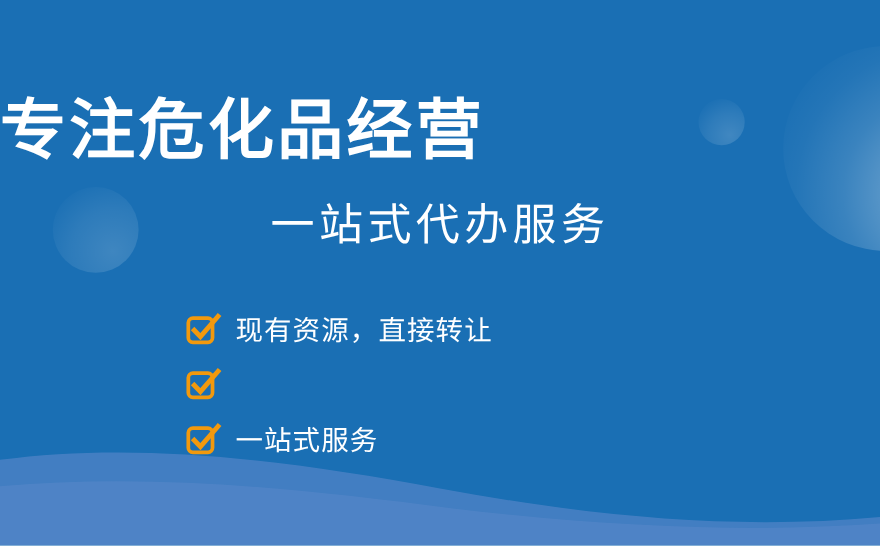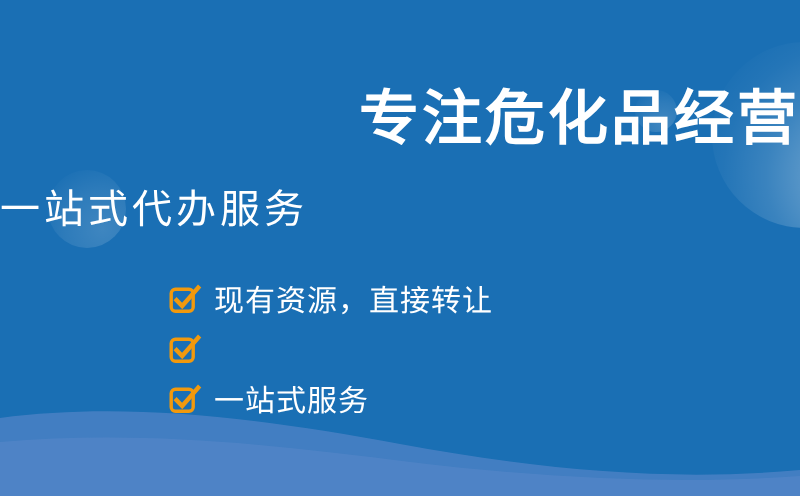--- a/index.html
+++ b/index.html
@@ -88,38 +88,38 @@
   .content {
     position: absolute;
     inset: 0;
   }
 
   .headline {
     position: absolute;
     left: 0;
     top: 82px;
     width: 800px;
-    text-align: right;
+    text-align: left;
     color: #ffffff;
     font-family: "Liberation Serif", "DejaVu Serif", serif;
     font-weight: bold;
     font-size: 60px;
     line-height: 74px;
     letter-spacing: 3px;
     white-space: nowrap;
   }
 
   .subtitle {
     position: absolute;
     left: 0;
     top: 182px;
     width: 800px;
-    text-align: left;
+    text-align: center;
     color: #ffffff;
-    font-family: Liberation Sans, sans-serif;
+    font-family: Liberation Mono, monospace;
     font-weight: 400;
     font-size: 40px;
     line-height: 54px;
     letter-spacing: 4px;
     white-space: nowrap;
   }
 
   .bullets {
     position: absolute;
     left: 170px;
@@ -146,21 +146,21 @@
     left: -2px;
     top: -4px;
     width: 34px;
     height: 34px;
     display: block;
   }
 
   .bullet-text {
     color: #ffffff;
     font-family: "Liberation Sans", "DejaVu Sans", sans-serif;
-    font-size: 30px;
+    font-size: 25px;
     line-height: 30px;
     letter-spacing: 1px;
     white-space: nowrap;
   }
 </style>
 </head>
 <body>
 
 <div id="banner">
 

